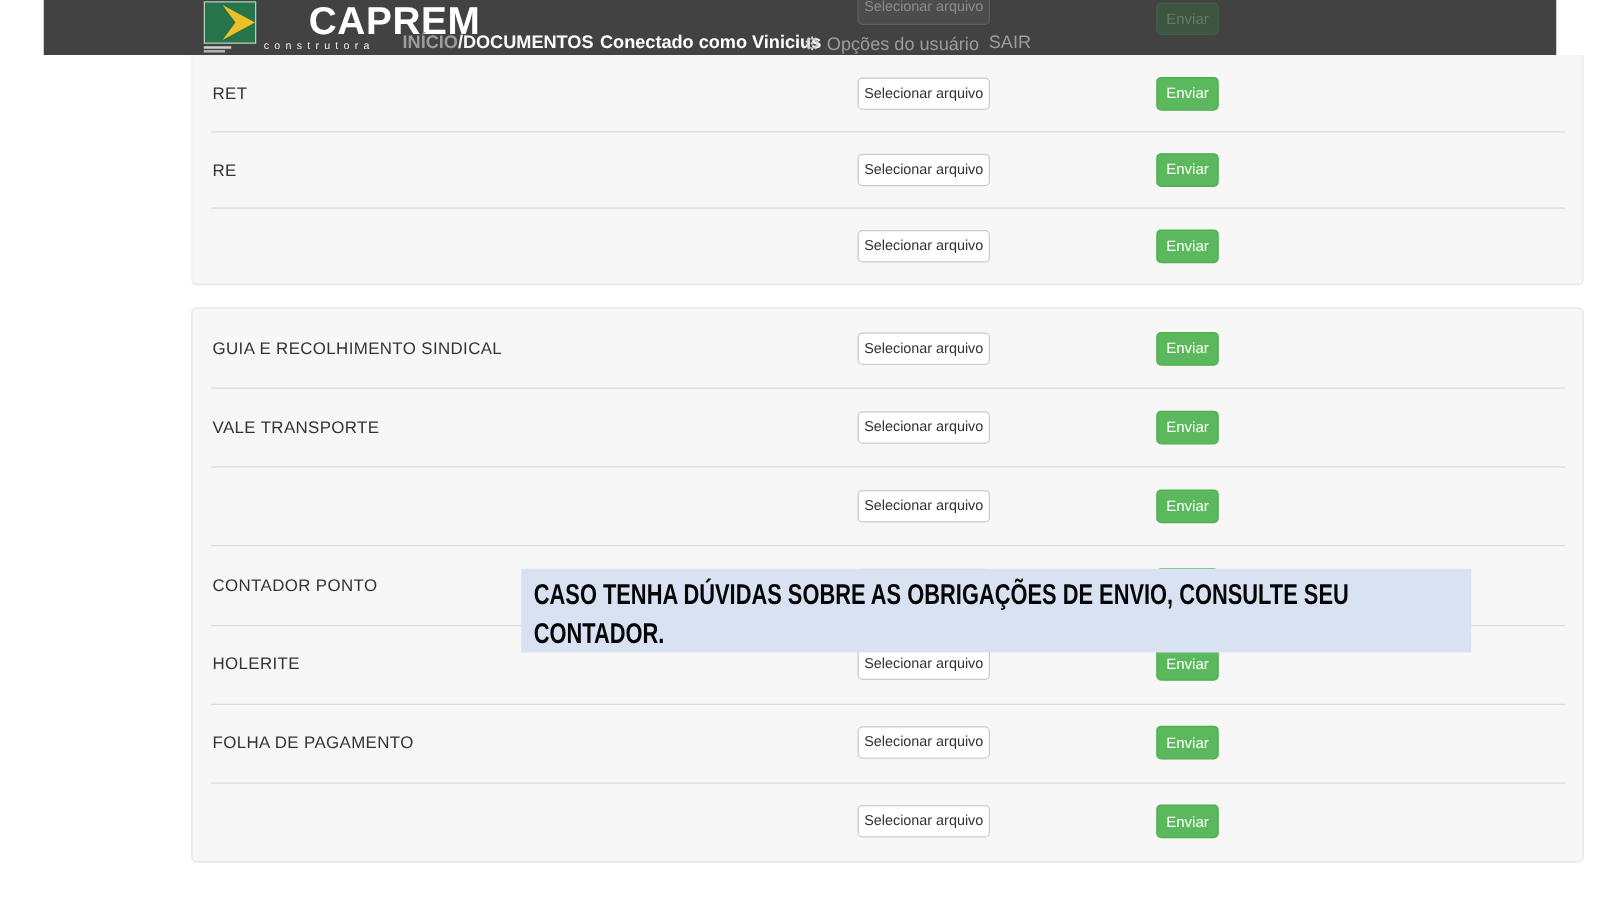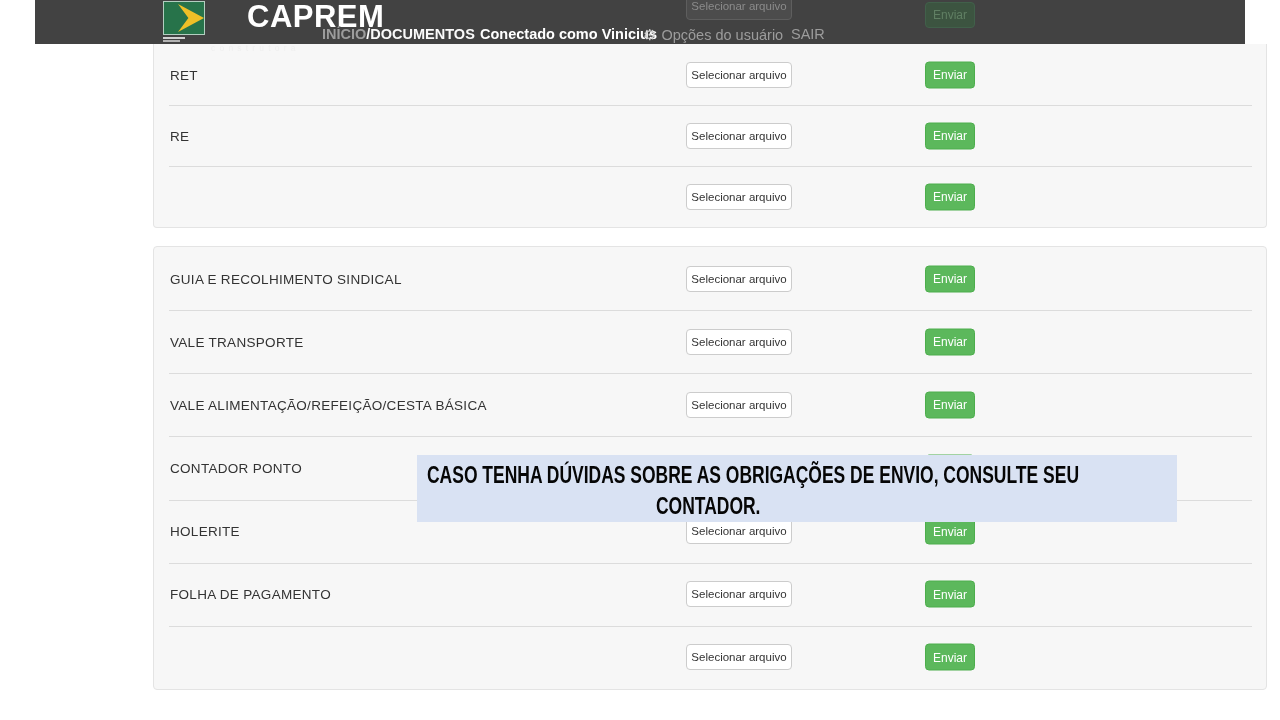--- a/index.html
+++ b/index.html
@@ -21,21 +21,21 @@
   .logo-square { position:absolute; left:128px; top:1px; width:42px; height:34px;
                  background:#27734a; border:1px solid rgba(255,255,255,0.65); overflow:hidden; }
   .logo-arrow  { position:absolute; left:35%; top:6%; width:65%; height:88%;
                  background:#eebf27;
                  clip-path:polygon(0 0, 100% 50%, 0 100%, 40% 50%); }
   .logo-bar1 { position:absolute; left:128px; top:37px; width:22px; height:2px; background:rgba(255,255,255,0.75); }
   .logo-bar2 { position:absolute; left:128px; top:40px; width:17px; height:2px; background:rgba(255,255,255,0.6); }
 
   .brand-text { position:absolute; left:176px; top:4px; color:#fff; }
   .brand-name { font-size:31px; font-weight:bold; letter-spacing:0.5px; line-height:25px;margin-left:36px; }
-  .brand-sub  { font-size:8.5px; letter-spacing:4.2px; color:#efefef; margin-top:14px; }
+  .brand-sub  { font-size:8.5px; letter-spacing:4.2px; color:#efefef; margin-top:2px; }
 
   .nav-item { position:absolute; top:26px; font-size:14.5px; white-space:nowrap; cursor:pointer;text-align:center; }
   #nav-inicio-doc { left:287px; font-weight:bold; }
   #nav-inicio-doc .muted { color:#9c9c9c; }
   #nav-inicio-doc .lit   { color:#fafafa; }
   #nav-connected { left:445px; color:#ffffff; font-weight:bold; }
   #nav-options   { left:608px; color:#9c9c9c; }
   #nav-options .gear { color:#cfcfcf; font-size:15px; margin-right:5px; }
   #nav-sair      { left:756px; color:#9c9c9c; }
 
@@ -56,21 +56,21 @@
                 width:106px; height:26px; background:#fff; border:1px solid #ccc;
                 border-radius:4px; color:#333; font-size:11.5px; text-align:center;
                 font-family:"Liberation Sans", sans-serif; cursor:pointer; }
   .submit-btn { position:absolute; left:771px; top:50%; transform:translateY(-50%);
                 width:50px; height:27px; background:#5cb85c; border:1px solid #4cae4c;
                 border-radius:4px; color:#fff; font-size:12px; text-align:center;
                 font-family:"Liberation Sans", sans-serif; cursor:pointer; }
 
   
   #note { position:absolute; left:417px; top:455px; width:760px; height:67px;
-          background:#d9e2f3; z-index:5; padding:5px 10px;text-align:center; }
+          background:#d9e2f3; z-index:5; padding:5px 10px; }
   #note .note-line { display:block; white-space:nowrap; font-weight:bold; color:#060606;
                      font-size:23px; line-height:31px;
                      transform:scaleX(0.76); transform-origin:left center; }
 </style>
 </head>
 <body>
 
 <div id="navbar">
 
   <button class="ghost-select">Selecionar arquivo</button>
@@ -128,21 +128,20 @@
     <button class="submit-btn">Enviar</button>
   </div>
 
   <div class="prow divided">
     <span class="rlabel">VALE TRANSPORTE</span>
     <button class="select-btn">Selecionar arquivo</button>
     <button class="submit-btn">Enviar</button>
   </div>
 
   <div class="prow divided">
-    <span class="rlabel">VALE ALIMENTAÇÃO/REFEIÇÃO/CESTA BÁSICA</span>
     <button class="select-btn">Selecionar arquivo</button>
     <button class="submit-btn">Enviar</button>
   </div>
 
   <div class="prow divided">
     <span class="rlabel">CONTADOR PONTO</span>
     <button class="select-btn">Selecionar arquivo</button>
     <button class="submit-btn">Enviar</button>
   </div>
 

